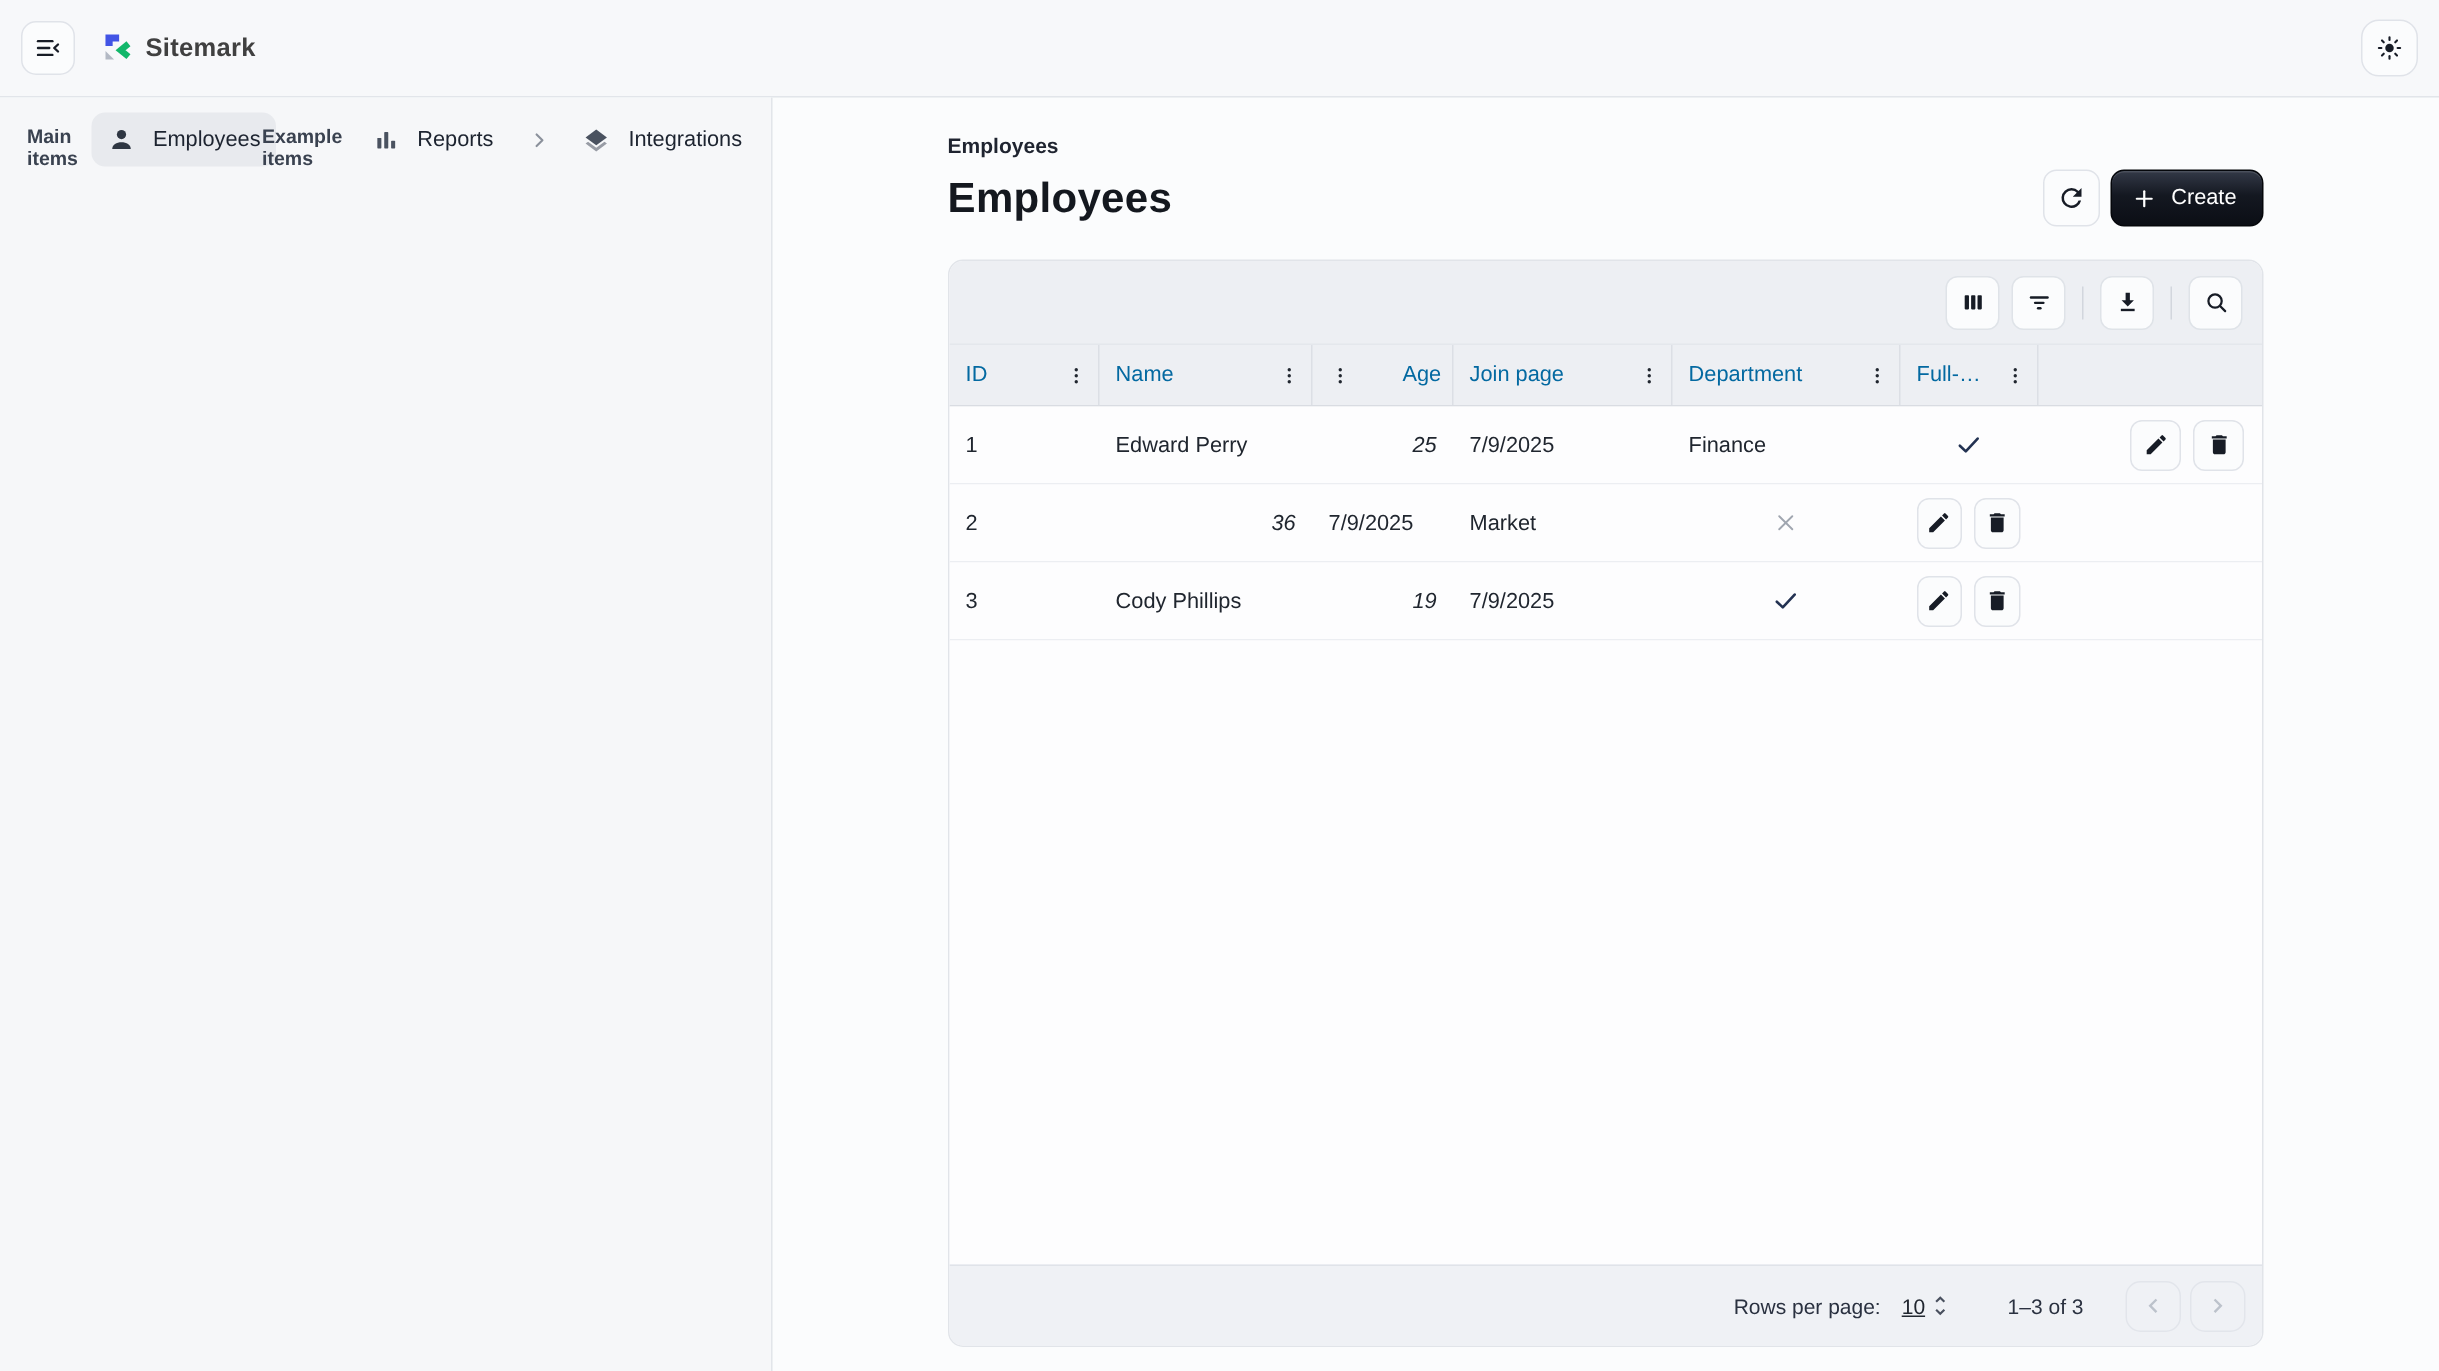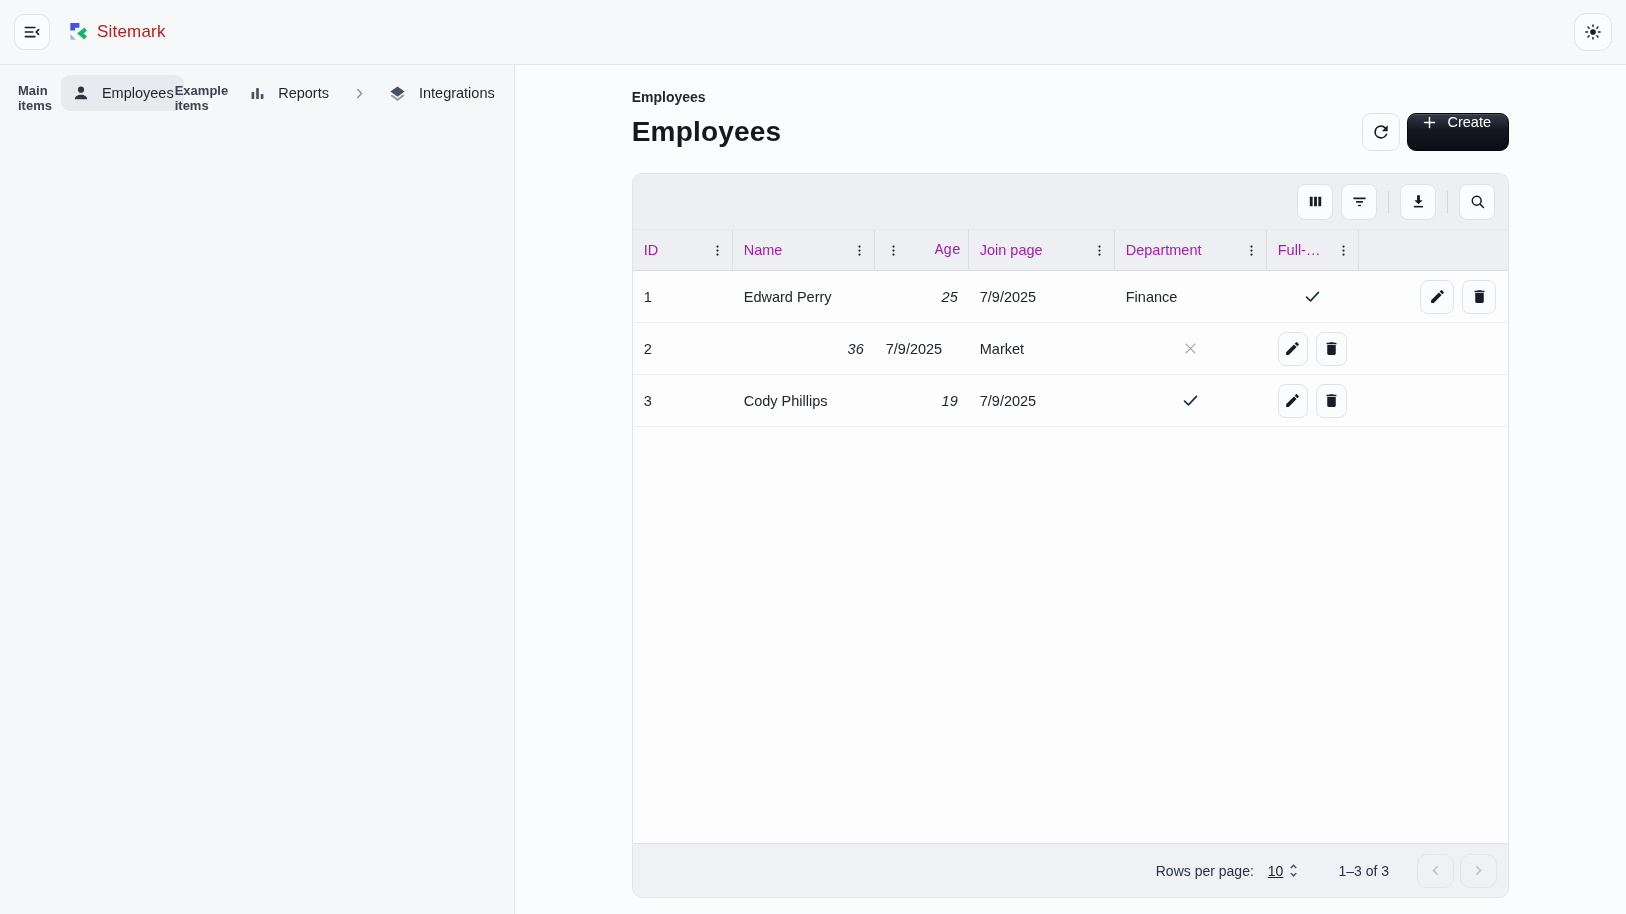--- a/index.html
+++ b/index.html
@@ -16,21 +16,21 @@
     display:flex; align-items:center; justify-content:space-between; padding:0 14px;
   }
   .topbar-left { display:flex; align-items:center; gap:16px; }
   .icon-btn {
     width:36px; height:36px; border-radius:10px; border:1px solid #e0e3e9;
     background:#fbfcfd; display:flex; align-items:center; justify-content:center;
     cursor:pointer; color:#171c26; padding:0;
   }
   .icon-btn.lg { width:38px; height:38px; border-radius:12px; }
   .brand { display:flex; align-items:center; gap:8px; }
-  .brand-name { font-size:17px; font-weight:400; color:#b91c1c; letter-spacing:.2px; }
+  .brand-name { font-size:17px; font-weight:700; color:#404040; letter-spacing:.2px; }
 
   
   .body { flex:1; display:flex; min-height:0; }
 
   
   .sidebar {
     flex:0 0 241px; background:#f6f7f9; border-right:1px solid #e2e5ea;
     padding:10px 9px; display:flex; flex-direction:row;
   }
   .section-header { font-size:13px; font-weight:600; color:#3a4250; padding:8px 9px 7px; }
@@ -47,21 +47,21 @@
   .main { flex:1; display:flex; flex-direction:column; padding:24px 117px 16px; min-width:0; }
   .breadcrumb { font-size:14px; font-weight:600; color:#1f2430; }
   .title-row { display:flex; align-items:center; justify-content:space-between; margin-top:8px; }
   .page-title { font-size:28px; font-weight:700; color:#14181f; letter-spacing:.2px; }
   .title-actions { display:flex; align-items:center; gap:7px; }
   .refresh-btn {
     width:38px; height:38px; border-radius:9px; border:1px solid #e0e3e9;
     background:#fbfcfd; display:flex; align-items:center; justify-content:center; cursor:pointer; color:#171c26;
   }
   .create-btn {
-    height:38px; border-radius:9px; padding:0 17px 0 13px; display:flex; align-items:flex-start; gap:9px;
+    height:38px; border-radius:9px; padding:0 17px 0 13px; display:flex; align-items:center; gap:9px;
     background:linear-gradient(180deg,#333947 0%,#141821 45%,#0b0e15 100%);
     border:1px solid #05070b; color:#ffffff; font-size:14.5px; font-weight:500; cursor:pointer;
     box-shadow:inset 0 1px 0 rgba(255,255,255,.12);
   }
 
   
   .grid {
     margin-top:22px; flex:1; min-height:0; display:flex; flex-direction:column;
     border:1px solid #e1e4e9; border-radius:10px; background:#fdfdfe; overflow:hidden;
   }
@@ -72,27 +72,27 @@
   .tb-btn {
     width:36px; height:36px; border-radius:8px; border:1px solid #dfe3e8; background:#fbfcfd;
     display:flex; align-items:center; justify-content:center; cursor:pointer; color:#171c26; padding:0;
   }
   .tb-divider { width:1px; height:22px; background:#d2d6dd; margin:0 3px; }
 
   .gcols { display:grid; grid-template-columns:100px 142px 94px 146px 152px 92px 1fr; }
   .grid-header { flex:0 0 41px; background:#edeff3; border-bottom:1px solid #d9dce2; }
   .gh-cell {
     display:flex; align-items:center; justify-content:space-between; gap:4px;
-    padding:0 8px 0 11px; font-size:14.5px; font-weight:500; color:#a21caf; position:relative; cursor:pointer;
+    padding:0 8px 0 11px; font-size:14.5px; font-weight:500; color:#0369a1; position:relative; cursor:pointer;
   }
   .gh-cell:not(.no-sep)::after {
     content:""; position:absolute; right:0; top:0; width:1px; height:100%; background:#dcdfe5;
   }
   .gh-cell.right { justify-content:flex-end; }
-  .gh-cell.right .gh-label { order:2;font-family:Liberation Mono, monospace; }
+  .gh-cell.right .gh-label { order:2; }
   .gh-cell.right .kebab { order:1; margin-right:auto; }
   .kebab { display:flex; align-items:center; cursor:pointer; flex:0 0 auto; }
 
   .grid-row { height:52px; border-bottom:1px solid #eceef2; background:#fdfdfe; }
   .cell { display:flex; align-items:center; padding:0 11px; font-size:14.5px; color:#20262f; overflow:hidden; white-space:nowrap; }
   .cell.right { justify-content:flex-end;font-style:italic; }
   .cell.center { justify-content:center; }
   .cell.actions { justify-content:flex-end; gap:8px; padding-right:12px; }
   .row-btn {
     width:34px; height:34px; border-radius:8px; border:1px solid #e0e3e9; background:#fbfcfd;

